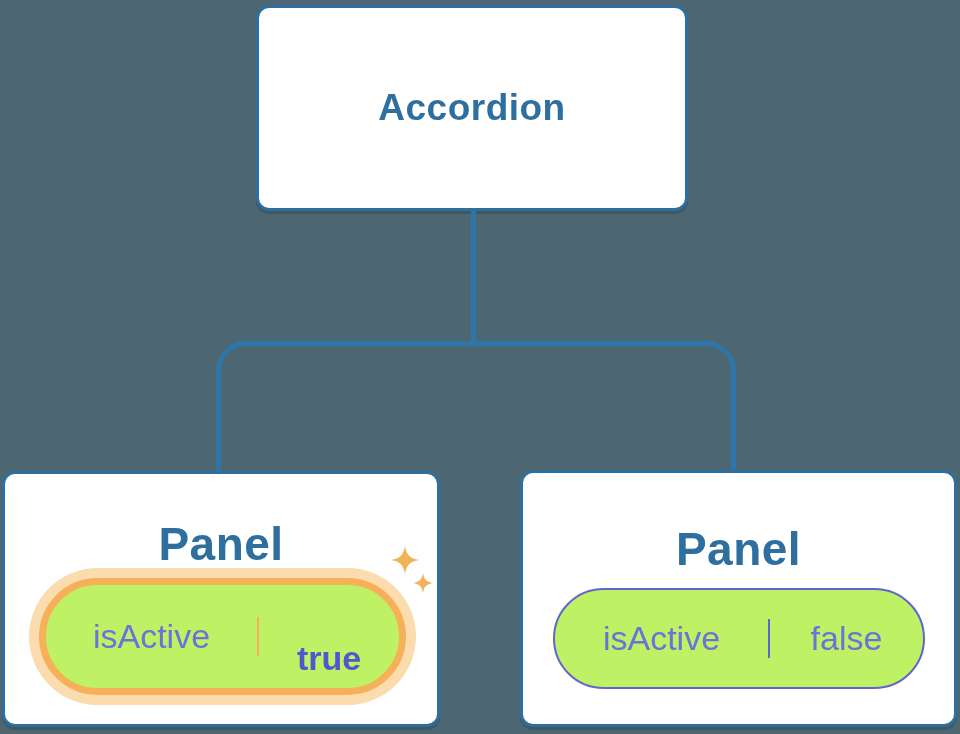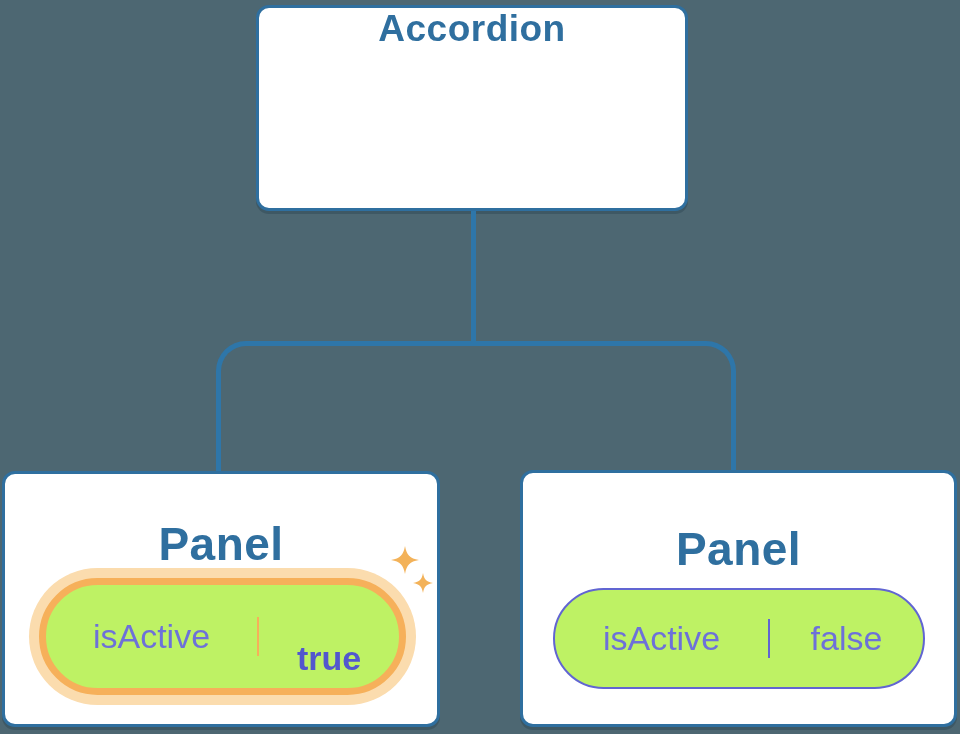--- a/index.html
+++ b/index.html
@@ -14,21 +14,21 @@
   
   .card {
     position: absolute;
     background: #ffffff;
     border: 3px solid #2f6f9f;
     border-radius: 13px;
     box-shadow: 0 3px 0 rgba(20, 45, 60, 0.25);
   }
   .root-card {
     left: 256px; top: 5px; width: 432px; height: 206px;
-    display: flex; justify-content: center;
+    display: flex; align-items: center; justify-content: center;
   }
   .root-label {
     color: #2f6f9f; font-size: 37px; font-weight: 600; letter-spacing: 0.5px;
   }
   .panel-card-left  { left: 2px;   top: 471px; width: 438px; height: 256px; }
   .panel-card-right { left: 520px; top: 470px; width: 437px; height: 257px; }
   .panel-title {
     position: absolute; left: 0; width: 100%;
     text-align: center; color: #2f6f9f;
     font-size: 46px; font-weight: 600; letter-spacing: 0.5px;

